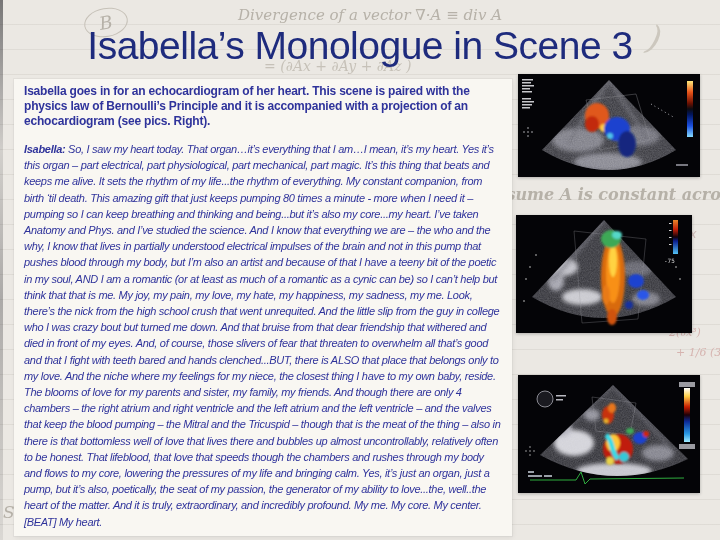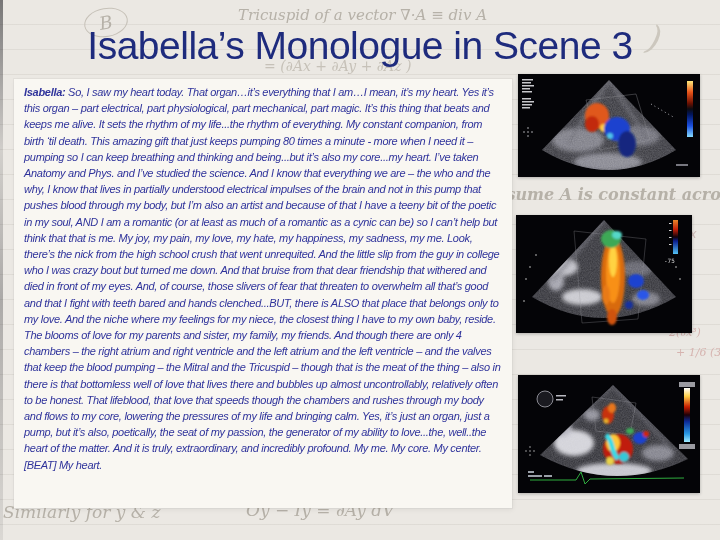--- a/index.html
+++ b/index.html
@@ -46,33 +46,34 @@
   .echo1{left:518px;top:74px;}
   .echo2{left:516px;top:215px;}
   .echo3{left:518px;top:375px;}
 </style>
 </head>
 <body>
 
 <div class="edge-left"></div>
 
 <span class="hw hw-b">B</span>
-<span class="hw hw-div">Tricuspid of a vector  ∇·A ≡ div A</span>
+<span class="hw hw-div">Divergence of a vector  ∇·A ≡ div A</span>
 <span class="hw hw-sum">= (∂Ax + ∂Ay + ∂Az )</span>
 <span class="hw hw-paren">)</span>
 <span class="hw hw-assume">assume A is constant acro</span>
 <span class="hw hw-dx">)dx</span>
 <span class="hw hw-dx3">2(∂x³)</span>
 <span class="hw hw-sixth">+ 1/6 (3</span>
 <span class="hw hw-similarly">Similarly for y &amp; z</span>
 <span class="hw hw-oy">Oy − Iy = ∂Ay dV</span>
 
 <h1 class="title">Isabella’s Monologue in Scene 3</h1>
 
 <div class="textbox">
+  <p class="intro">Isabella goes in for an echocardiogram of her heart. This scene is paired with the physics law of Bernoulli’s Principle and it is accompanied with a projection of an echocardiogram (see pics. Right).</p>
   <p class="mono"><strong>Isabella:</strong> <span>So, I saw my heart today. That organ…it’s everything that I am…I mean, it’s my heart. Yes it’s this organ – part electrical, part physiological, part mechanical, part magic. It’s this thing that beats and keeps me alive. It sets the rhythm of my life...the rhythm of everything. My constant companion, from birth ‘til death. This amazing gift that just keeps pumping 80 times a minute - more when I need it – pumping so I can keep breathing and thinking and being...but it’s also my core...my heart. I’ve taken Anatomy and Phys. and I’ve studied the science. And I know that everything we are – the who and the why, I know that lives in partially understood electrical impulses of the brain and not in this pump that pushes blood through my body, but I’m also an artist and because of that I have a teeny bit of the poetic in my soul, AND I am a romantic (or at least as much of a romantic as a cynic can be) so I can’t help but think that that is me. My joy, my pain, my love, my hate, my happiness, my sadness, my me. Look, there’s the nick from the high school crush that went unrequited. And the little slip from the guy in college who I was crazy bout but turned me down. And that bruise from that dear friendship that withered and died in front of my eyes. And, of course, those slivers of fear that threaten to overwhelm all that’s good and that I fight with teeth bared and hands clenched...BUT, there is ALSO that place that belongs only to my love. And the niche where my feelings for my niece, the closest thing I have to my own baby, reside. The blooms of love for my parents and sister, my family, my friends. And though there are only 4 chambers – the right atrium and right ventricle and the left atrium and the left ventricle – and the valves that keep the blood pumping – the Mitral and the Tricuspid – though that is the meat of the thing – also in there is that bottomless well of love that lives there and bubbles up almost uncontrollably, relatively often to be honest. That lifeblood, that love that speeds though the chambers and rushes through my body and flows to my core, lowering the pressures of my life and bringing calm. Yes, it’s just an organ, just a pump, but it’s also, poetically, the seat of my passion, the generator of my ability to love...the, well..the heart of the matter. And it is truly, extraordinary, and incredibly profound. My me. My core. My center. [BEAT] My heart.</span></p>
 </div>
 
 <figure class="echo echo1">
 <svg width="182" height="103" viewBox="0 0 182 103" xmlns="http://www.w3.org/2000/svg">
   <defs>
     <clipPath id="e1fan">
           <path d="M91,6 L24,76 Q91,116 158,76 Z"></path>
         </clipPath>
     <linearGradient id="e1bar" x1="0" y1="0" x2="0" y2="1">

